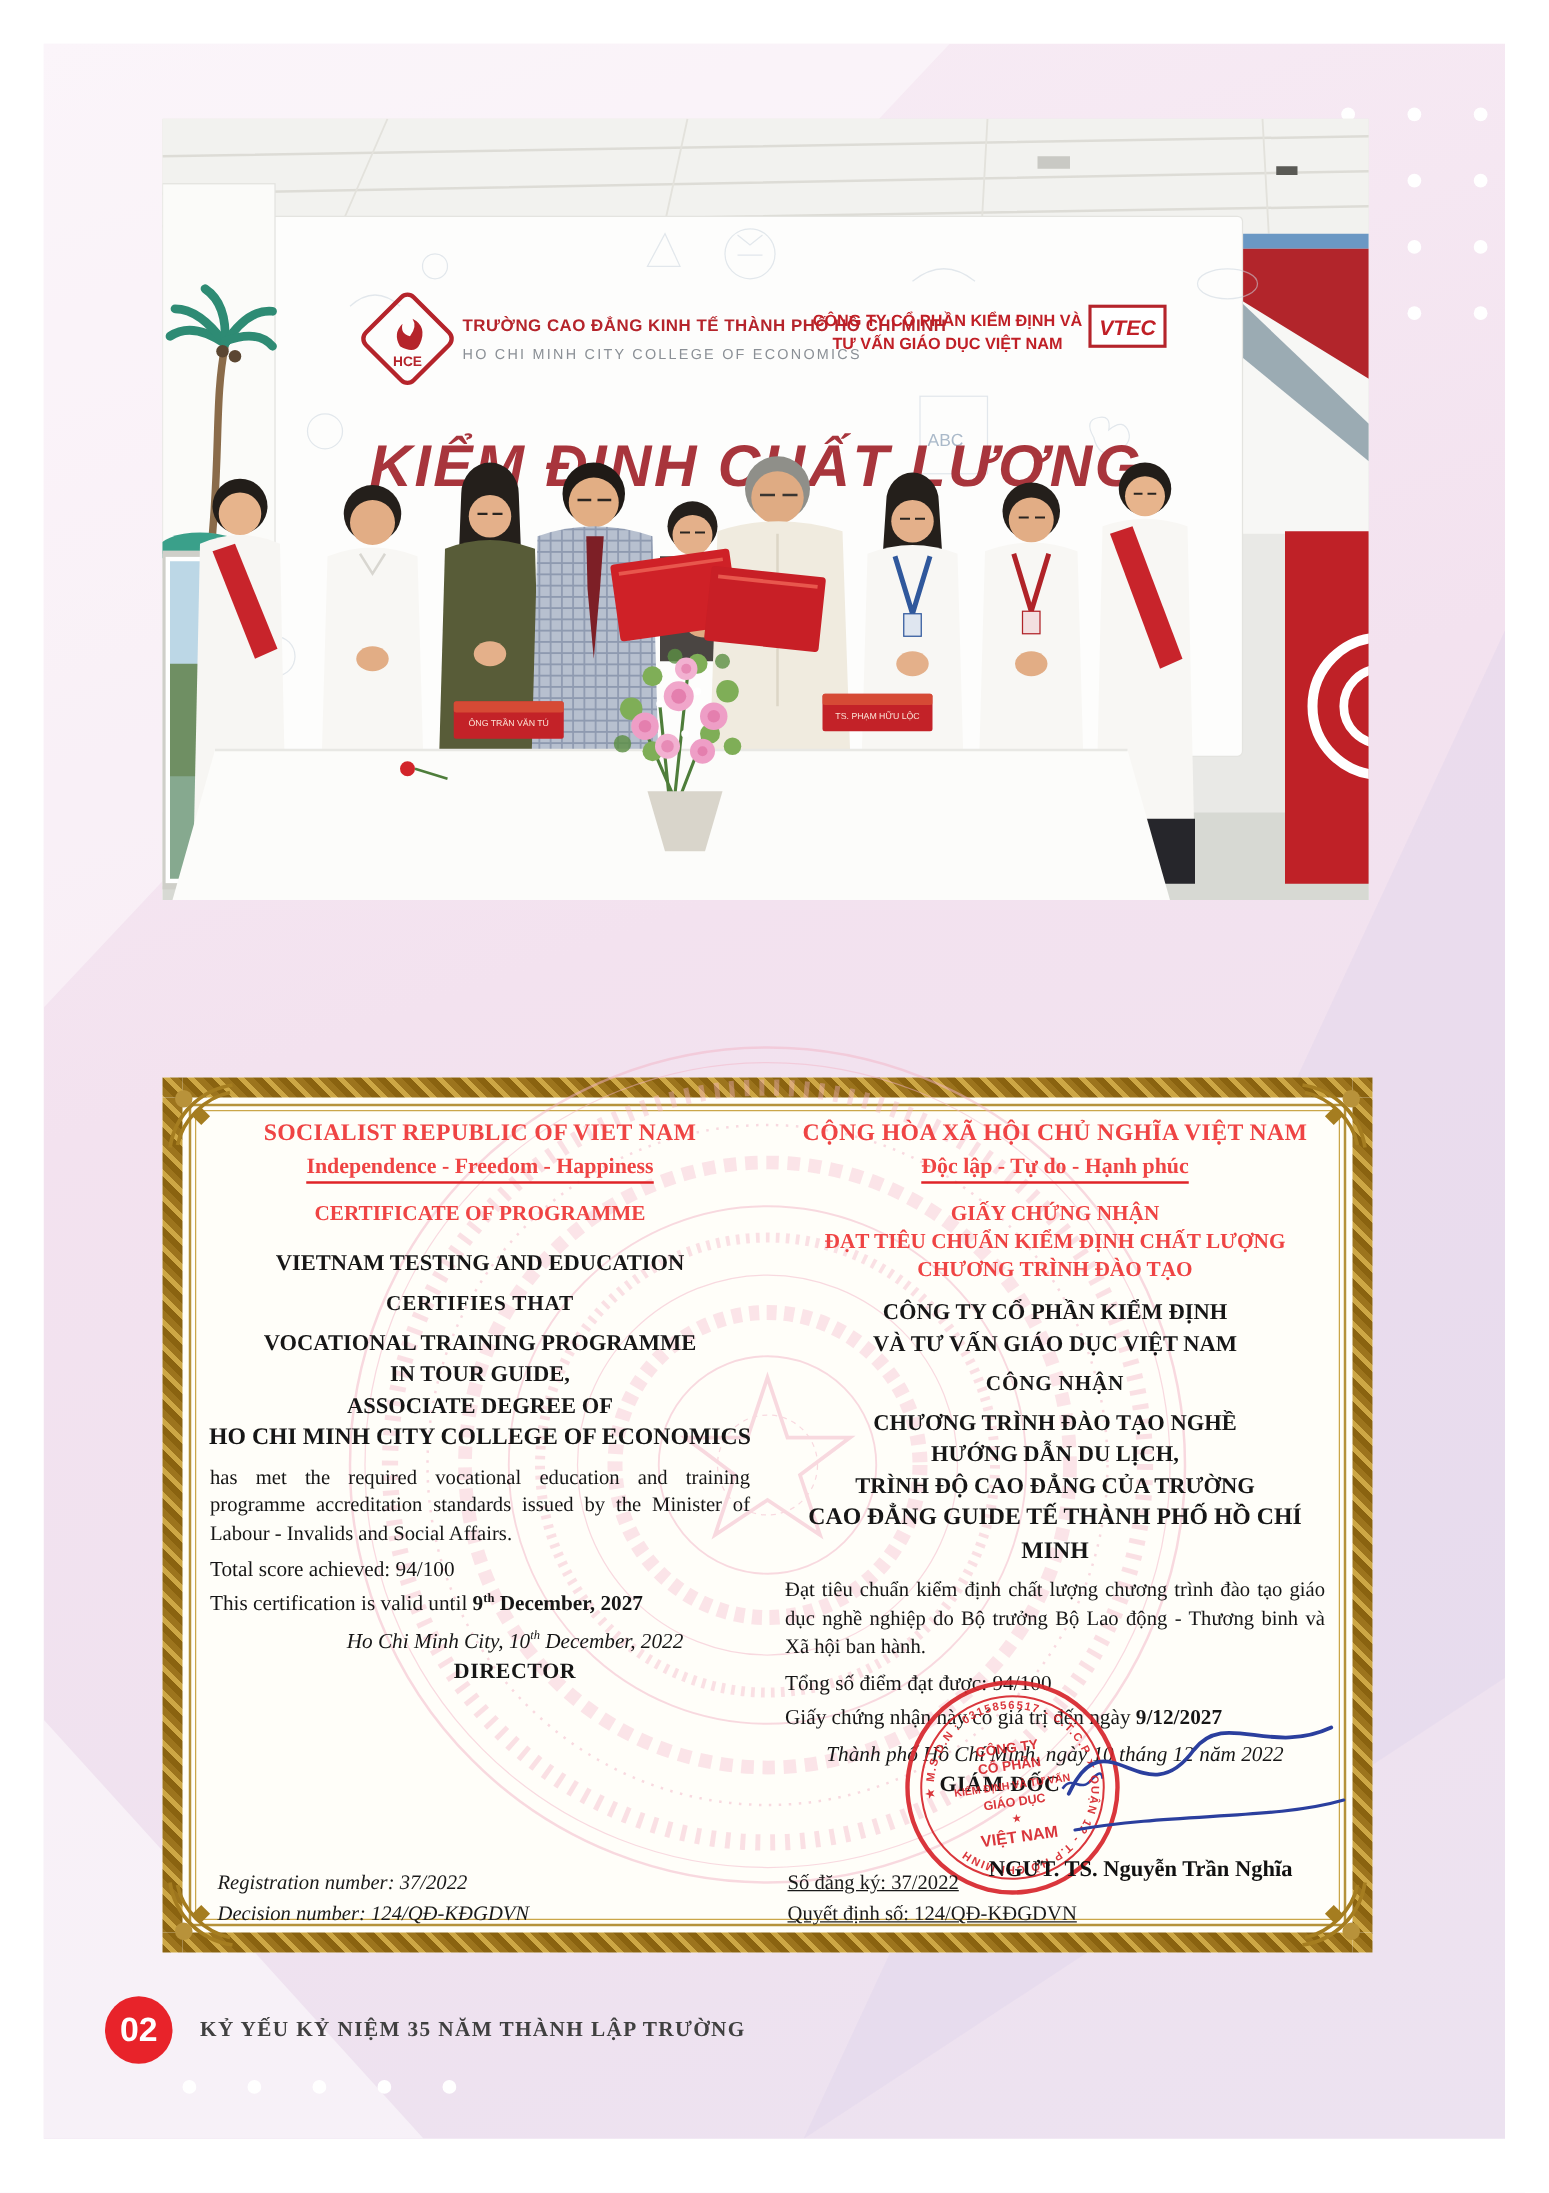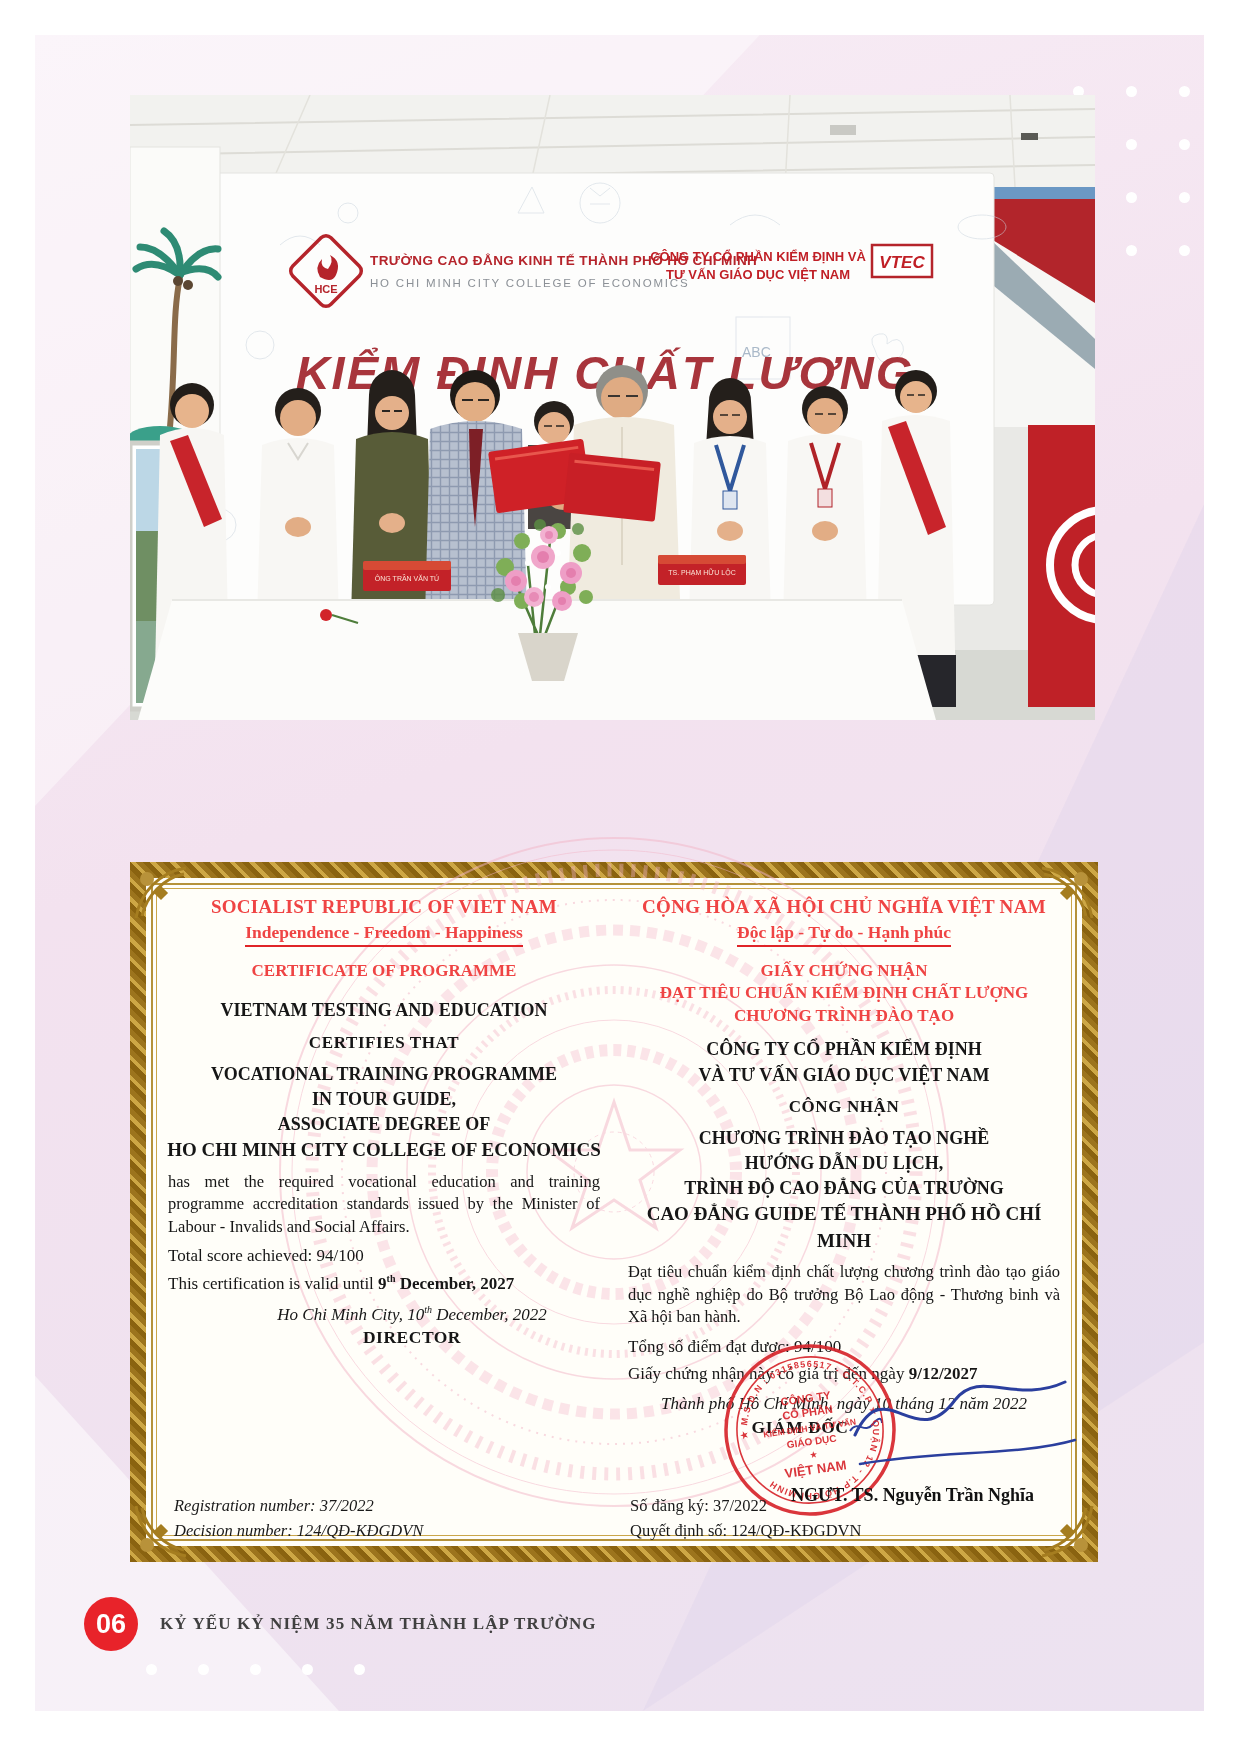--- a/index.html
+++ b/index.html
@@ -42,21 +42,21 @@
   .score{text-align:left;font-size:17px;margin-top:8px;padding-left:4px;}
   .valid{text-align:left;font-size:17px;margin-top:7px;padding-left:4px;}
   .valid sup{font-size:10px;}
   .place{font-style:italic;font-size:17px;margin-top:10px;}
   .place sup{font-size:10px;}
   .sigtitle{font-weight:bold;font-size:17.5px;letter-spacing:.5px;margin-top:3px;}
   .sigtitle-vi{text-align:center;padding-right:52px;}
   .paraph{vertical-align:-4px;}
   .regblock{position:absolute;bottom:18px;font-family:"Liberation Serif",serif;font-size:16.5px;color:#1a1a1a;text-align:left;line-height:1.55;z-index:4;}
   .reg-en{left:44px;font-style:italic;}
-  .reg-vi{left:500px;}
+  .reg-vi{left:500px;text-decoration:underline;}
   .signer-name{position:absolute;right:64px;bottom:56px;font-family:Liberation Serif, serif;font-weight:bold;font-size:18px;color:#111;z-index:4;}
   .stamp{position:absolute;left:590px;top:478px;z-index:3;opacity:.92;}
   .signature{position:absolute;left:700px;top:498px;z-index:4;}
 
   .footer-num{position:absolute;left:84px;top:1597px;width:54px;height:54px;border-radius:50%;
       background:#e8232a;color:#fff;font-weight:bold;font-size:27px;display:flex;align-items:center;justify-content:center;}
   .footer-text{position:absolute;left:160px;top:1614px;font-family:"Liberation Serif",serif;
       font-weight:bold;font-size:17px;letter-spacing:1.1px;color:#404040;}
 </style>
 </head>
@@ -461,15 +461,15 @@
     <div>Registration number: 37/2022</div>
     <div>Decision number: 124/QĐ-KĐGDVN</div>
   </div>
   <div class="regblock reg-vi">
     <div>Số đăng ký: 37/2022</div>
     <div>Quyết định số: 124/QĐ-KĐGDVN</div>
   </div>
 </div>
 
 <div class="footer-num">
-  <span>06</span>
+  <span>02</span>
 </div>
 <div class="footer-text">KỶ YẾU KỶ NIỆM 35 NĂM THÀNH LẬP TRƯỜNG</div>
 
 </body></html>

